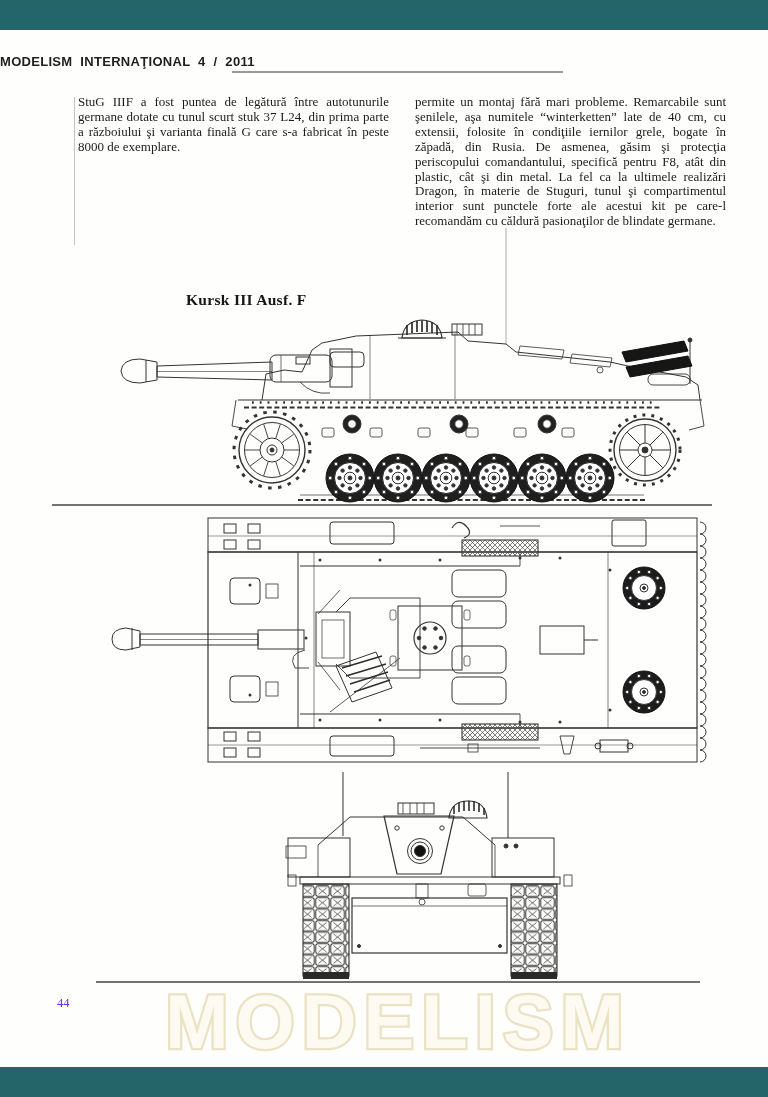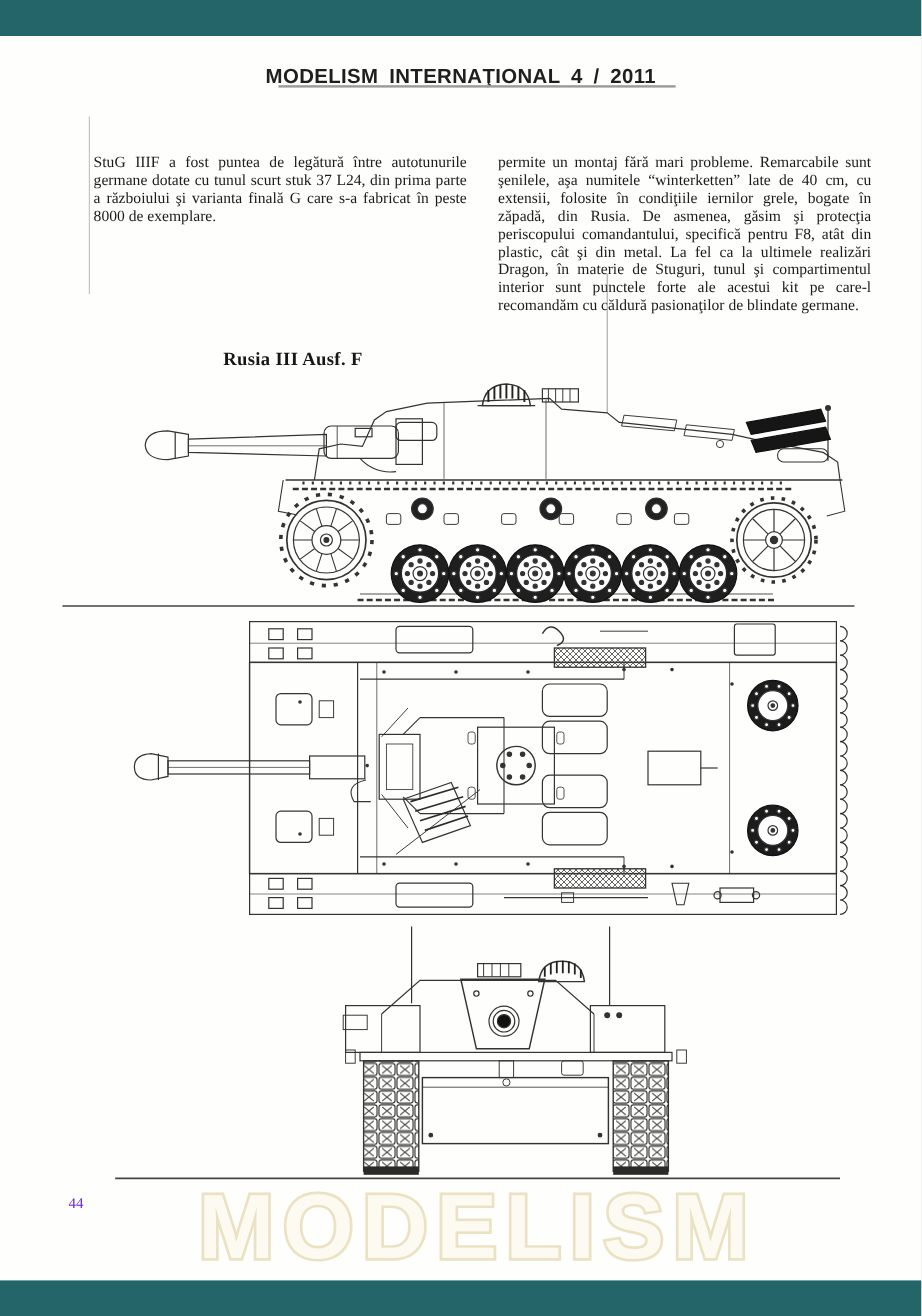--- a/index.html
+++ b/index.html
@@ -1,26 +1,26 @@
 <!DOCTYPE html>
 <html><head>
 <meta charset="utf-8">
 <style>
   html,body{margin:0;padding:0;background:#e8e8e8;}
   .page{position:relative;width:768px;height:1097px;background:#fefefd;overflow:hidden;
         font-family:"Liberation Serif",serif;color:#1b1b1b;}
   .band{position:absolute;left:0;width:768px;background:#236568;}
   .band.top{top:0;height:30px;}
   .band.bottom{top:1067px;height:30px;}
-  .header{position:absolute;top:54px;left:0;width:768px;text-align:center;
-          font-family:"Liberation Sans",sans-serif;font-weight:bold;font-size:17px;
+  .header{position:absolute;top:54px;left:0;width:768px;
+          font-family:"Liberation Sans",sans-serif;font-weight:bold;font-size:13px;
           letter-spacing:.3px;word-spacing:4px;color:#1f1f1f;}
   .header-rule{position:absolute;top:71px;left:232px;width:331px;height:2px;background:#9a9a9a;}
   .cols{position:absolute;top:95px;left:78px;width:648px;display:flex;gap:26px;}
-  .col{width:311px;text-align:justify;margin-top:33px;}
+  .col{width:311px;text-align:justify;}
   .col p{margin:0;font-size:13px;line-height:14.9px;}
   .col p.jl{text-align-last:justify;}
   .col-rule{position:absolute;top:97px;left:74px;width:1px;height:148px;background:#c4c4c4;}
   .fig-title{position:absolute;top:291px;left:186px;font-size:15.5px;font-weight:bold;
              letter-spacing:.3px;color:#171717;}
   .pagenum{position:absolute;top:996px;left:57px;font-size:12.5px;color:#6d28d9;}
   svg.art{position:absolute;top:0;left:0;}
   .wm{font-family:"Liberation Sans",sans-serif;font-weight:bold;}
 </style>
 </head>
@@ -37,21 +37,21 @@
   <div class="col-rule"></div>
   <div class="cols">
     <div class="col">
       <p>StuG IIIF a fost puntea de legătură între autotunurile germane dotate cu tunul scurt stuk 37 L24, din prima parte a războiului şi varianta finală G care s-a fabricat în peste 8000 de exemplare.</p>
     </div>
     <div class="col">
       <p>permite un montaj fără mari probleme. Remarcabile sunt şenilele, aşa numitele “winterketten” late de 40 cm, cu extensii, folosite în condiţiile iernilor grele, bogate în zăpadă, din Rusia. De asmenea, găsim şi protecţia periscopului comandantului, specifică pentru F8, atât din plastic, cât şi din metal. La fel ca la ultimele realizări Dragon, în materie de Stuguri, tunul şi compartimentul interior sunt punctele forte ale acestui kit pe care-l recomandăm cu căldură pasionaţilor de blindate germane.</p>
     </div>
   </div>
 
-  <div class="fig-title">Rusia III Ausf. F</div>
+  <div class="fig-title">Kursk III Ausf. F</div>
 
   <svg class="art" width="768" height="1097" viewBox="0 0 768 1097">
     <defs>
       <g id="rw">
         <circle r="24" fill="#1f1f1f" stroke="#111"></circle>
         <circle cx="19.8" cy="0" r="1.9" fill="#fff"></circle>
           <circle cx="14" cy="14" r="1.9" fill="#fff"></circle>
         <circle cx="0" cy="19.8" r="1.9" fill="#fff"></circle>
           <circle cx="-14" cy="14" r="1.9" fill="#fff"></circle>
         <circle cx="-19.8" cy="0" r="1.9" fill="#fff"></circle>

